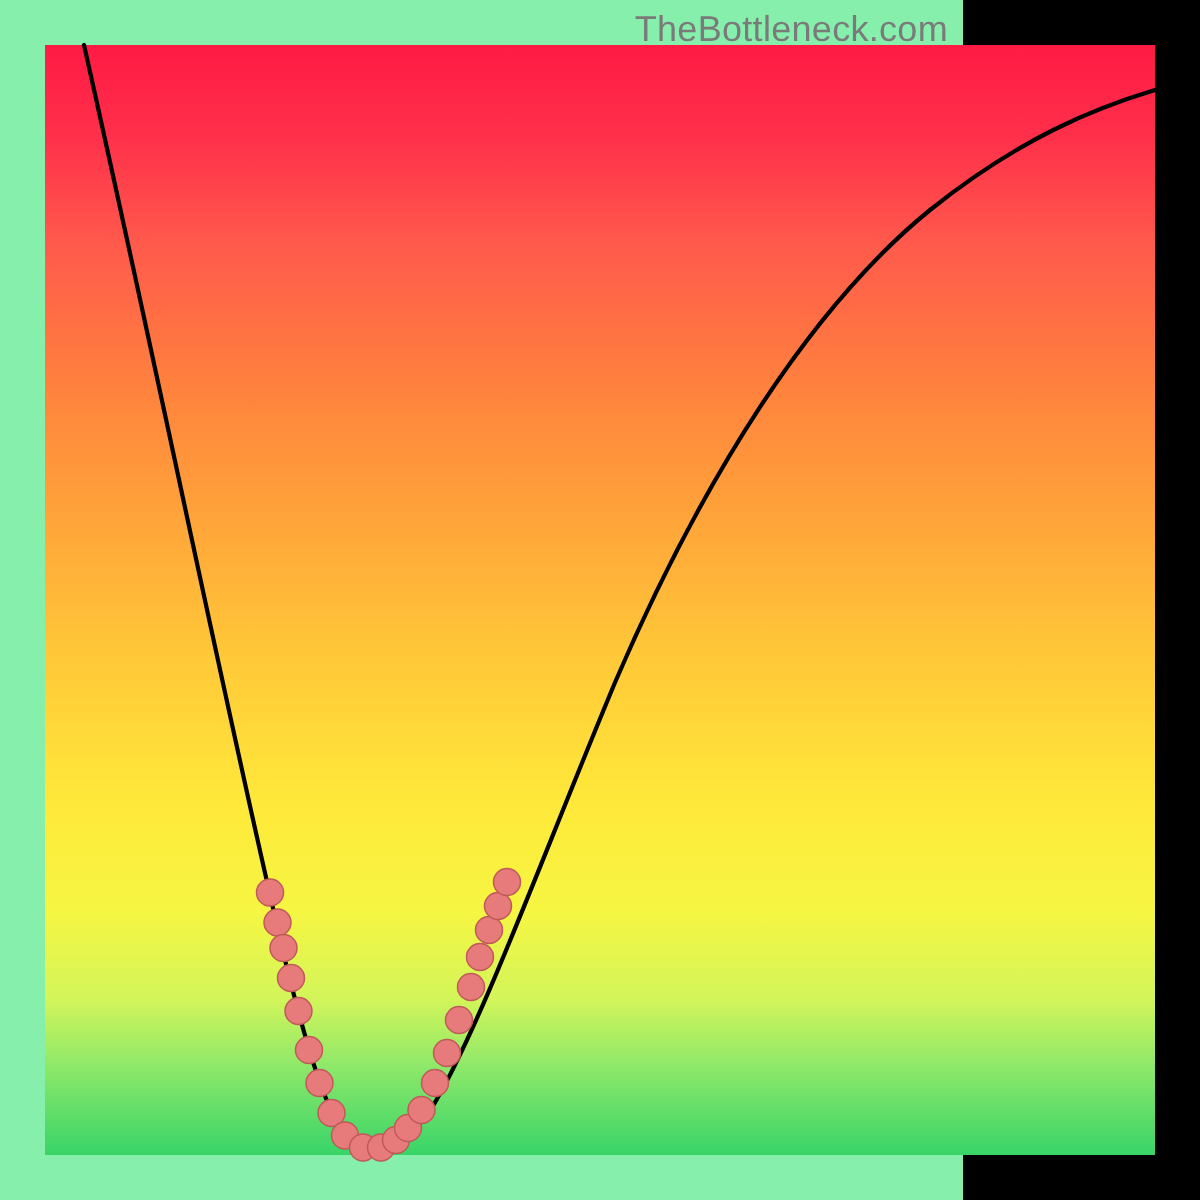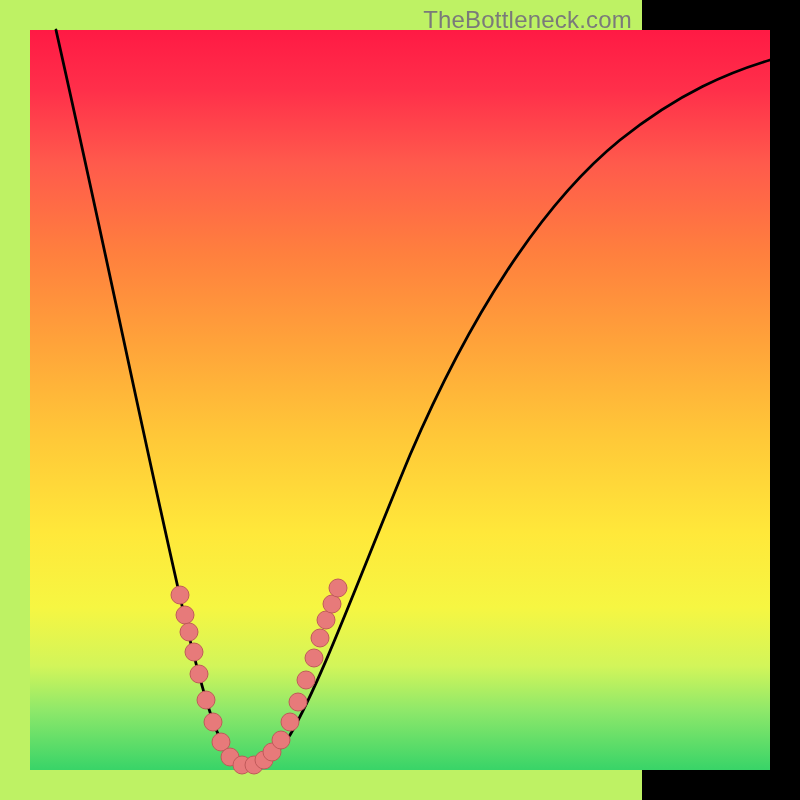--- a/index.html
+++ b/index.html
@@ -2,21 +2,21 @@
 <html><head>
   <meta charset="utf-8">
   <style>
     * { margin: 0; padding: 0; box-sizing: border-box; }
     html, body { width: 800px; height: 800px; overflow: hidden; }
     body { background: #000; }
     .chart-container {
       position: relative;
       width: 642px;
       height: 800px;
-      background: #bef264;
+      background: #86efac;
     }
     .plot-area {
       position: absolute;
       left: 30px;
       top: 30px;
       width: 740px;
       height: 740px;
       background: linear-gradient(to bottom,
         #ff1a44 0%,
         #ff2f4a 8%,

